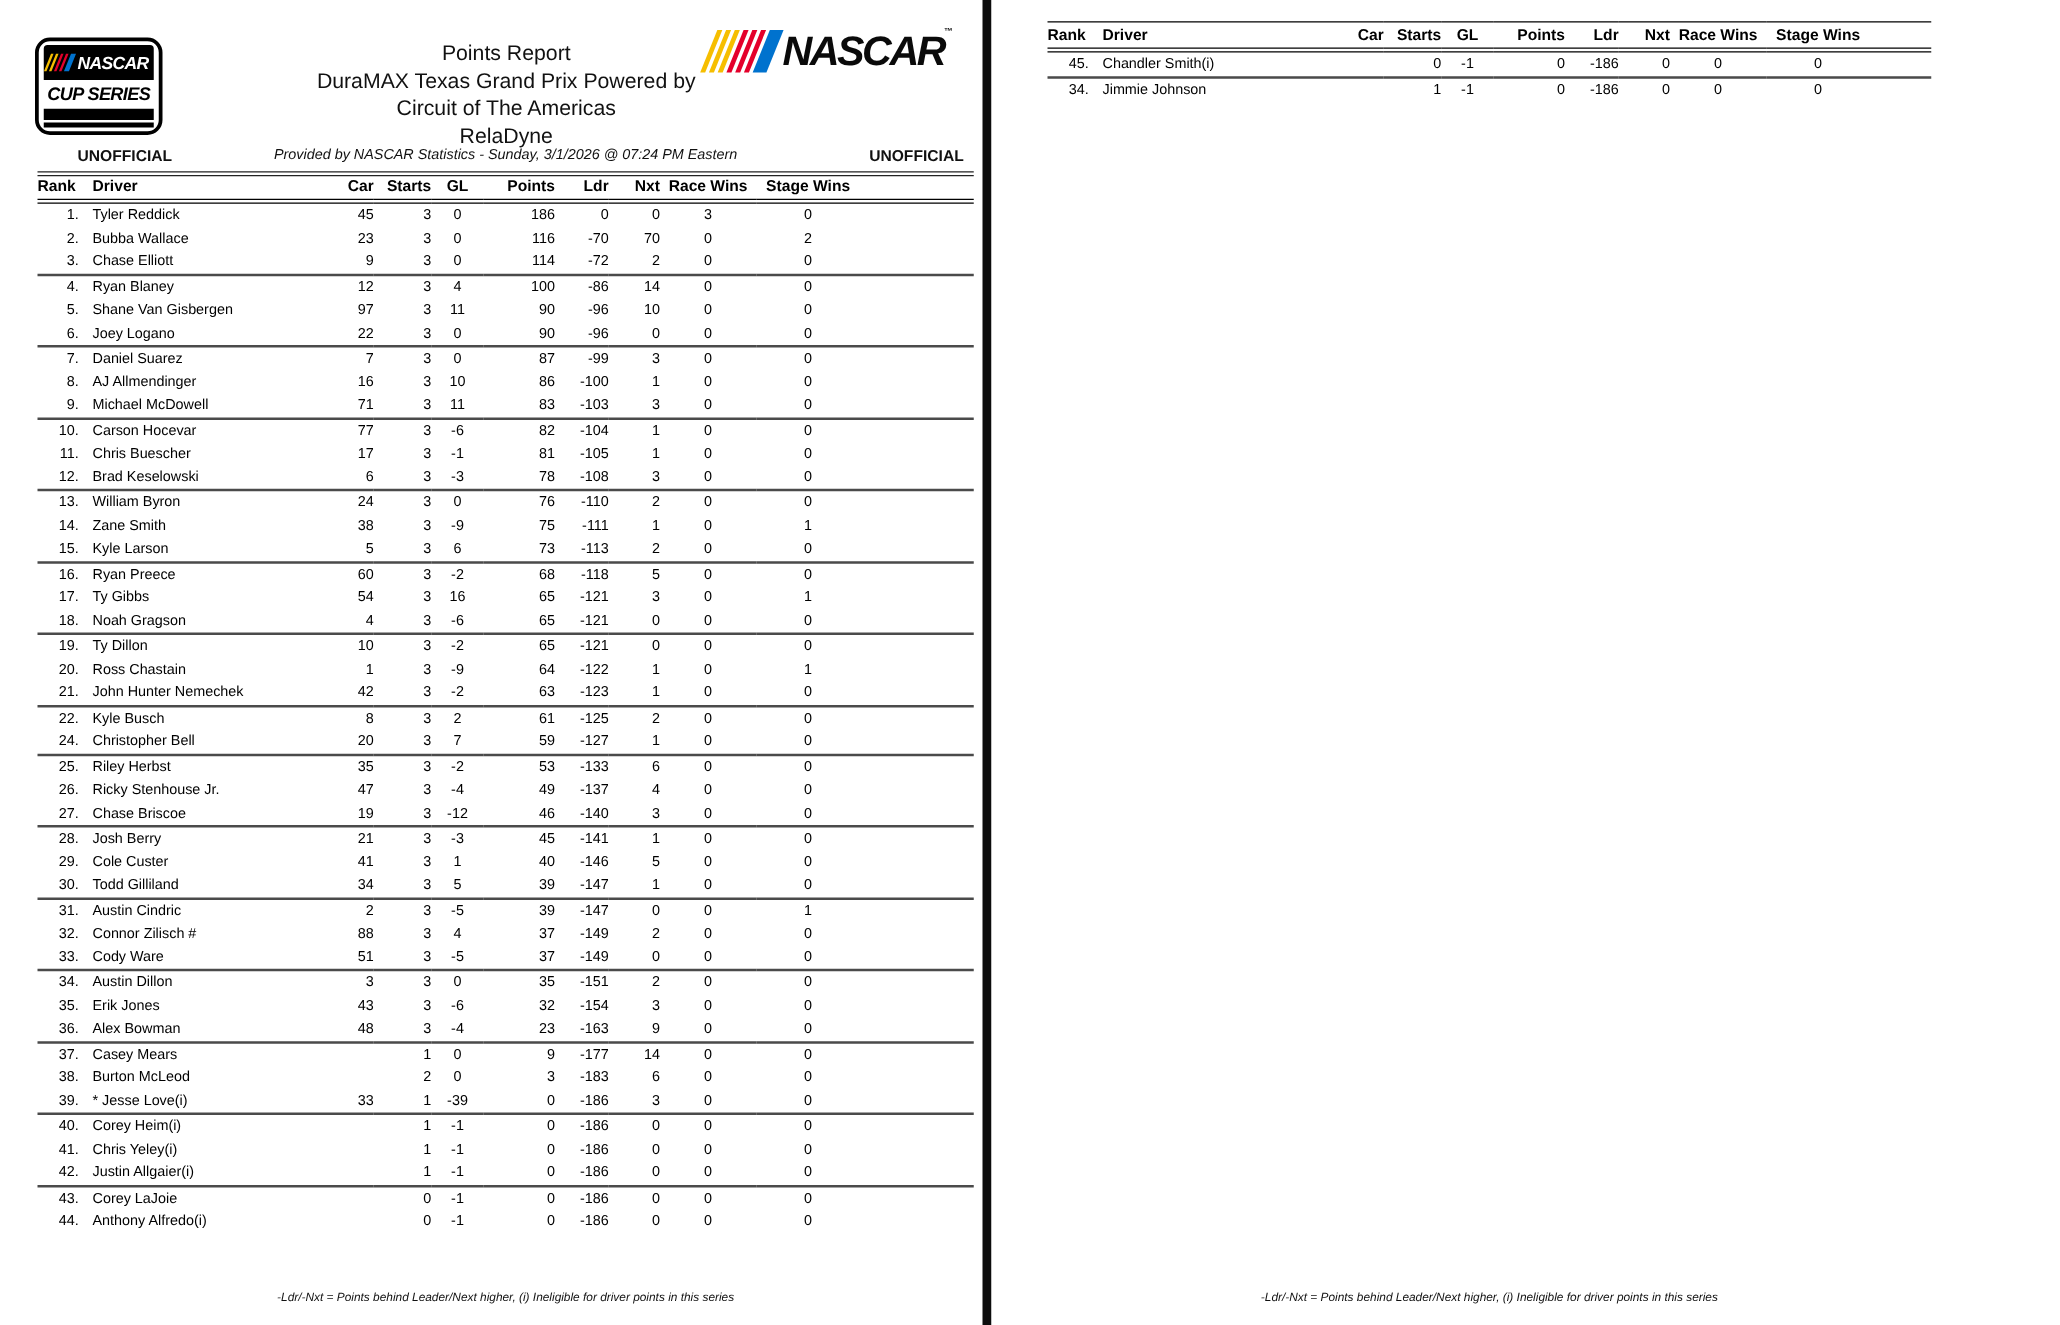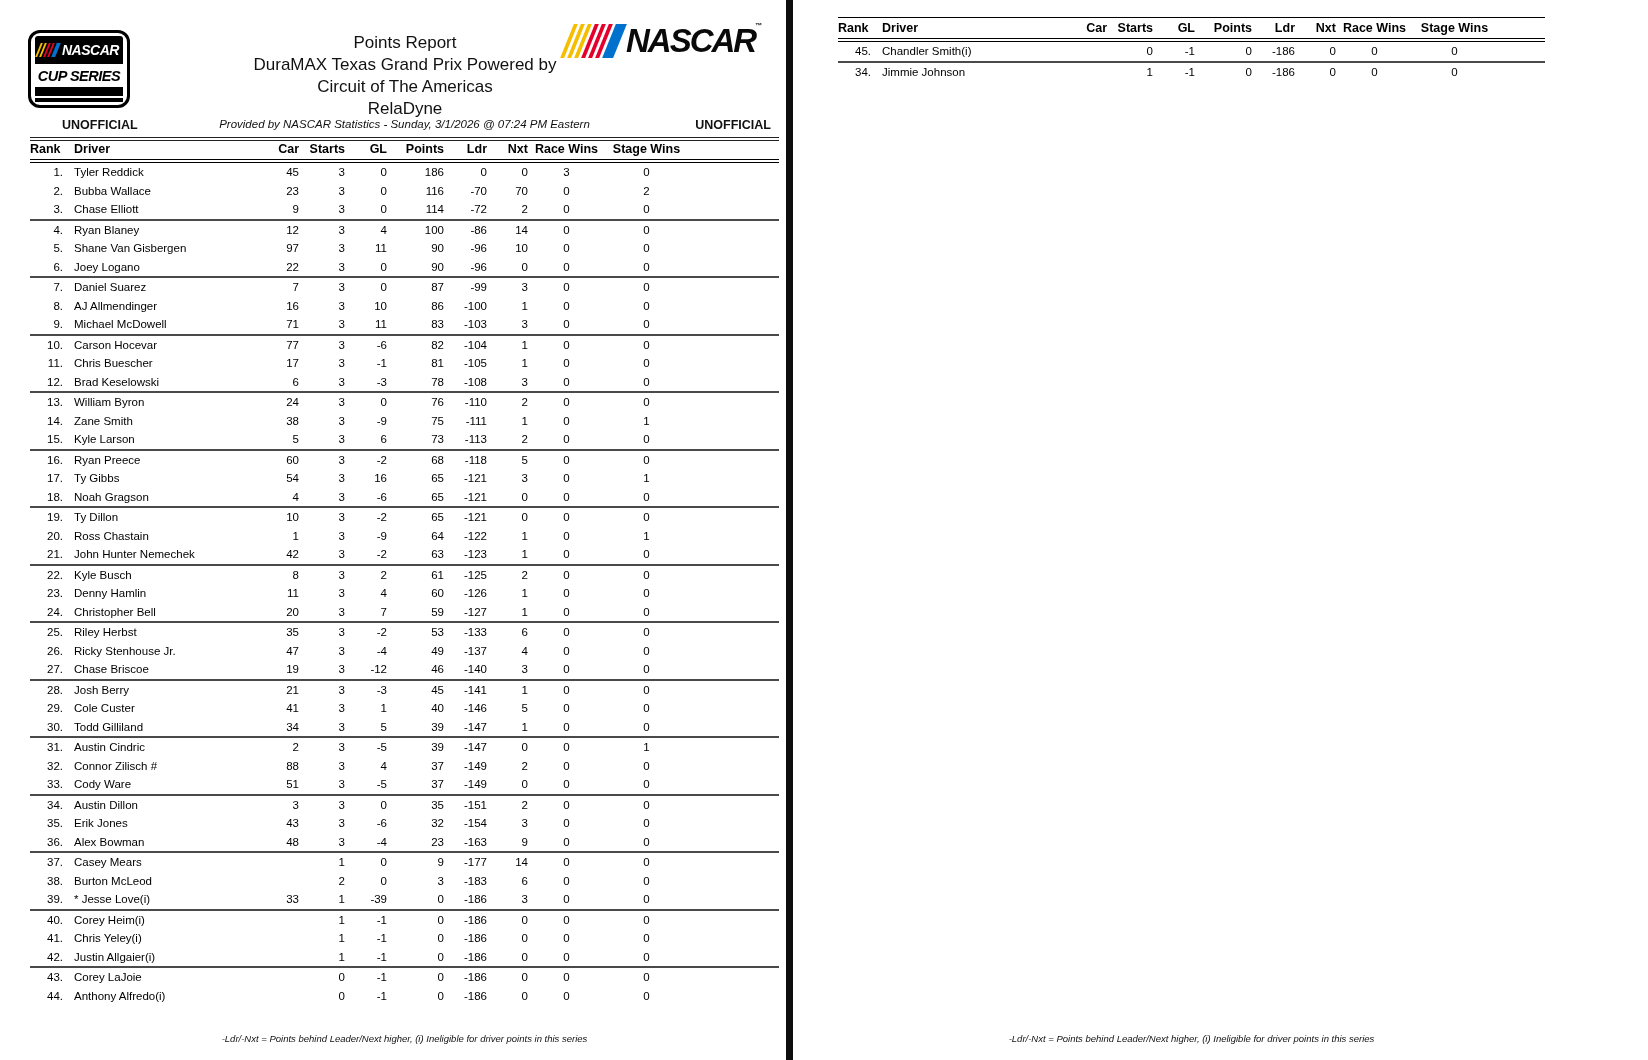--- a/index.html
+++ b/index.html
@@ -67,21 +67,21 @@
   table.points td { height:18.5px; vertical-align:middle; }
   table.points thead tr { border-bottom:4px double #000; }
   tr.group-end { border-bottom:2px solid #4a4a4a; }
 
   
   .points th:nth-child(1){ width:42px; text-align:left; }
   .points td:nth-child(1){ width:42px; text-align:right; padding-right:9px; }
   .points th:nth-child(2), .points td:nth-child(2){ width:178px; text-align:left; padding-left:2px; }
   .points th:nth-child(3), .points td:nth-child(3){ width:47px; text-align:right; }
   .points th:nth-child(4), .points td:nth-child(4){ width:46px; text-align:right; }
-  .points th:nth-child(5), .points td:nth-child(5){ width:42px; text-align:right;margin-top:40px; }
+  .points th:nth-child(5), .points td:nth-child(5){ width:42px; text-align:center;margin-top:40px; }
   .points th:nth-child(6), .points td:nth-child(6){ width:57px; text-align:right; }
   .points th:nth-child(7), .points td:nth-child(7){ width:43px; text-align:right; }
   .points th:nth-child(8), .points td:nth-child(8){ width:41px; text-align:right; }
   .points th:nth-child(9), .points td:nth-child(9){ width:77px; text-align:center; }
   .points th:nth-child(10), .points td:nth-child(10){ width:83px; text-align:center; }
   .points th:nth-child(11), .points td:nth-child(11){ width:auto; }
 
   .left-table  { position:absolute; left:30px;  top:139px; width:749px; }
   .right-table { position:absolute; left:838px; top:17px;  width:707px; }
   .right-table thead tr { border-top:1.5px solid #000; }
@@ -441,33 +441,20 @@
           <td>8</td>
           <td>3</td>
           <td>2</td>
           <td>61</td>
           <td>-125</td>
           <td>2</td>
           <td>0</td>
           <td>0</td>
           <td></td>
         </tr>
-        <tr>
-          <td>23.</td>
-          <td>Denny Hamlin</td>
-          <td>11</td>
-          <td>3</td>
-          <td>4</td>
-          <td>60</td>
-          <td>-126</td>
-          <td>1</td>
-          <td>0</td>
-          <td>0</td>
-          <td></td>
-        </tr>
         <tr class="group-end">
           <td>24.</td>
           <td>Christopher Bell</td>
           <td>20</td>
           <td>3</td>
           <td>7</td>
           <td>59</td>
           <td>-127</td>
           <td>1</td>
           <td>0</td>

